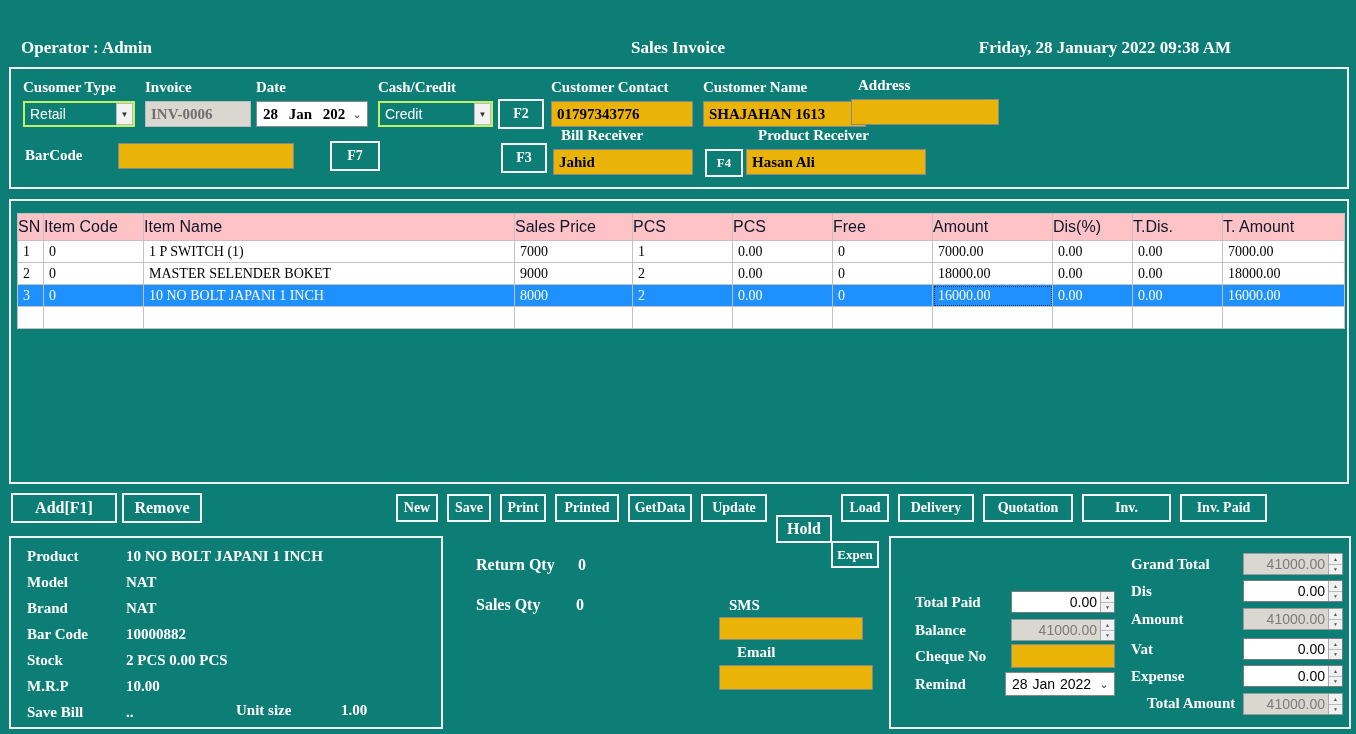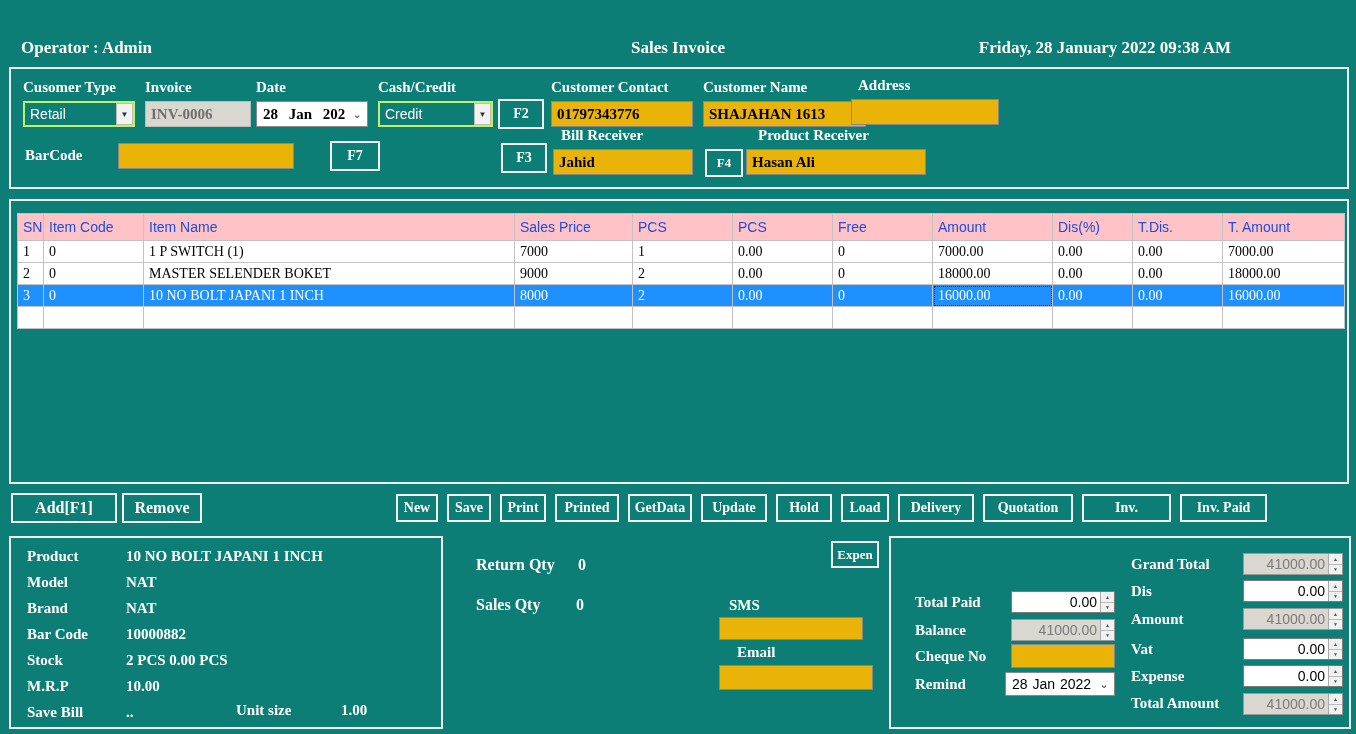--- a/index.html
+++ b/index.html
@@ -31,21 +31,21 @@
   .tinput{background:#eab308;border:1px solid #888;font-family:"Liberation Serif",serif;font-weight:bold;font-size:15px;color:#000;padding:0 5px;width:100%;height:100%;outline:none;}
   .combo{position:absolute;background:var(--teal);border:2px solid #bef264;color:#fff;display:flex;align-items:center;}
   .combo .cv{flex:1;padding-left:5px;font-size:14px;font-family:"Liberation Sans",sans-serif;}
   .combo .arr{width:17px;height:100%;background:#f2f2f2;border:1px solid #bbb;display:flex;align-items:center;justify-content:center;font-size:8px;color:#333;}
   .dpick{position:absolute;background:#fff;border:1px solid #888;display:flex;align-items:center;color:#000;}
   .dpick .dv{flex:1;padding-left:6px;font-family:Liberation Serif, serif;font-weight:bold;font-size:15px;word-spacing:7px;}
   .dpick .chev{width:20px;text-align:center;color:#444;font-size:11px;}
   
   .grid{position:absolute;left:6px;top:12px;background:var(--teal);}
   .g-head{display:flex;}
-  .gh-cell{height:28px;background:var(--hdr-pink);border:1px solid #c2c2c2;border-left:none;color:#1d4ed8;font-family:"Liberation Sans",sans-serif;font-size:14px;display:flex;align-items:center;padding-left:5px;}
+  .gh-cell{height:28px;background:var(--hdr-pink);border:1px solid #c2c2c2;border-left:none;color:#0f172a;font-family:"Liberation Sans",sans-serif;font-size:16px;display:flex;align-items:center;}
   .gh-cell:first-child{border-left:1px solid #c2c2c2;}
   .g-row{display:flex;}
   .g-cell{height:22px;background:#fff;border:1px solid #c2c2c2;border-top:none;border-left:none;font-family:"Liberation Serif",serif;font-size:14px;color:#000;display:flex;align-items:center;padding-left:5px;overflow:hidden;white-space:nowrap;}
   .g-row .g-cell:first-child{border-left:1px solid #c2c2c2;}
   .g-row.sel .g-cell{background:var(--sel);color:#fff;}
   .g-cell.focus{outline:1px dotted #083c6b;outline-offset:-2px;}
   
   .spin{position:absolute;display:flex;border:1px solid #7a7a7a;background:#fff;}
   .spin .sv{flex:1;font-family:"Liberation Sans",sans-serif;font-size:14px;color:#000;display:flex;align-items:center;justify-content:flex-end;padding-right:3px;}
   .spin.dis{background:var(--dis-bg);border-color:#999;}
@@ -201,21 +201,21 @@
 
   <div class="tbtn" style="position:absolute;left:10px;top:492px;width:106px;height:30px;font-size:16px;">Add[F1]</div>
   <div class="tbtn" style="position:absolute;left:121px;top:492px;width:80px;height:30px;font-size:16px;">Remove</div>
   <div id="action-buttons" style="position:absolute;left:395px;top:493px;display:flex;gap:9px;">
       <div class="tbtn" style="width: 42px; height: 28px; font-size: 14px;">New</div>
       <div class="tbtn" style="width: 44px; height: 28px; font-size: 14px;">Save</div>
       <div class="tbtn" style="width: 46px; height: 28px; font-size: 14px;">Print</div>
       <div class="tbtn" style="width: 64px; height: 28px; font-size: 14px;">Printed</div>
       <div class="tbtn" style="width: 64px; height: 28px; font-size: 14px;">GetData</div>
       <div class="tbtn" style="width: 66px; height: 28px; font-size: 14px;">Update</div>
-      <div class="tbtn" style="width: 56px; height: 28px; font-size: 14px;">Hold</div>
+      <div class="tbtn" style="width: 56px; height: 28px; font-size: 16px; margin-top: 21px;">Hold</div>
       <div class="tbtn" style="width: 48px; height: 28px; font-size: 14px;">Load</div>
       <div class="tbtn" style="width: 76px; height: 28px; font-size: 14px;">Delivery</div>
       <div class="tbtn" style="width: 90px; height: 28px; font-size: 14px;">Quotation</div>
       <div class="tbtn" style="width: 89px; height: 28px; font-size: 14px;">Inv.</div>
       <div class="tbtn" style="width: 87px; height: 28px; font-size: 14px;">Inv. Paid</div>
     </div>
 
   <div class="panel" style="left:8px;top:535px;width:434px;height:193px;">
     <div id="product-info">
         <span class="lbl alabel" style="left: 16px; top: 10px;">Product</span>
@@ -321,21 +321,21 @@
 
     <span class="lbl alabel" style="left:240px;top:130px;">Expense</span>
     <div class="spin" style="left:352px;top:127px;width:100px;height:22px;">
       <span class="sv">0.00</span>
       <span class="updown">
           <div>▲</div>
           <div>▼</div>
         </span>
     </div>
 
-    <span class="lbl alabel" style="left:240px;top:157px;">Total Amount</span>
+    <span class="lbl alabel" style="left:256px;top:157px;">Total Amount</span>
     <div class="spin dis" style="left:352px;top:155px;width:100px;height:22px;">
       <span class="sv">41000.00</span>
       <span class="updown">
           <div>▲</div>
           <div>▼</div>
         </span>
     </div>
   </div>
 
 </div>

